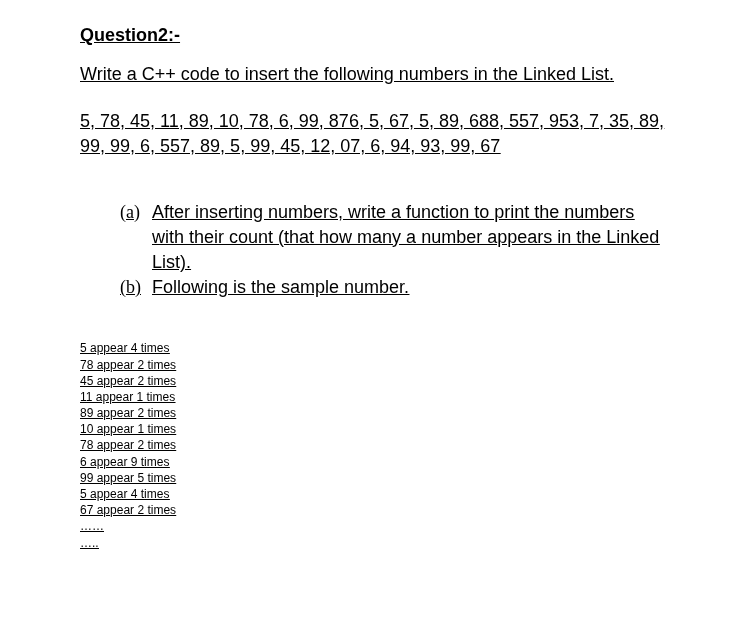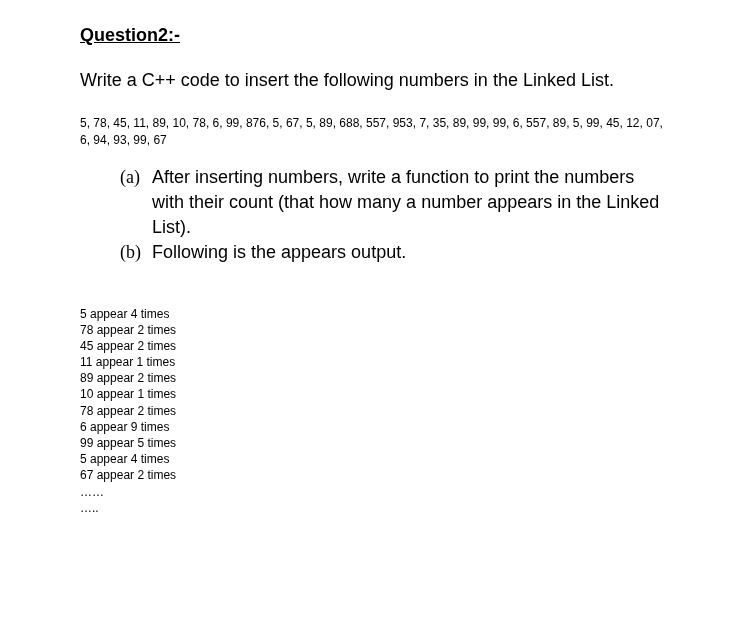--- a/index.html
+++ b/index.html
@@ -1,42 +1,43 @@
 <!DOCTYPE html>
 <html><head>
   <meta charset="utf-8">
   <style>
     * {
       margin: 0;
       padding: 0;
       box-sizing: border-box;
+      text-decoration: underline;
     }
     body {
       width: 750px;
       height: 640px;
       background: #ffffff;
       font-family: Arial, Helvetica, sans-serif;
       padding: 25px 80px 20px 80px;
       color: #000000;
     }
     .question-title {
       font-size: 18px;
       font-weight: bold;
       text-decoration: underline;
-      margin-bottom: 22px;
+      margin-bottom: 16px;
     }
     .intro-text {
       font-size: 18px;
       line-height: 1.4;
       margin-bottom: 22px;
     }
     .numbers-list {
-      font-size: 12px;
+      font-size: 18px;
       line-height: 1.4;
-      margin-bottom: 16px;
+      margin-bottom: 40px;
     }
     .subparts {
       padding-left: 40px;
       margin-bottom: 40px;
     }
     .subpart {
       font-size: 18px;
       line-height: 1.4;
       display: flex;
     }
@@ -65,21 +66,21 @@
 
 <div class="numbers-list">5, 78, 45, 11, 89, 10, 78, 6, 99, 876, 5, 67, 5, 89, 688, 557, 953, 7, 35, 89, 99, 99, 6, 557, 89, 5, 99, 45, 12, 07, 6, 94, 93, 99, 67</div>
 
 <div class="subparts">
   <div class="subpart">
     <span class="subpart-label">(a)</span>
     <span class="subpart-text">After inserting numbers, write a function to print the numbers with their count (that how many a number appears in the Linked List).</span>
   </div>
   <div class="subpart">
     <span class="subpart-label">(b)</span>
-    <span class="subpart-text">Following is the appears output.</span>
+    <span class="subpart-text">Following is the sample number.</span>
   </div>
 </div>
 
 <div class="output-block">
   <span class="output-line">5 appear 4 times</span>
   <span class="output-line">78 appear 2 times</span>
   <span class="output-line">45 appear 2 times</span>
   <span class="output-line">11 appear 1 times</span>
   <span class="output-line">89 appear 2 times</span>
   <span class="output-line">10 appear 1 times</span>

